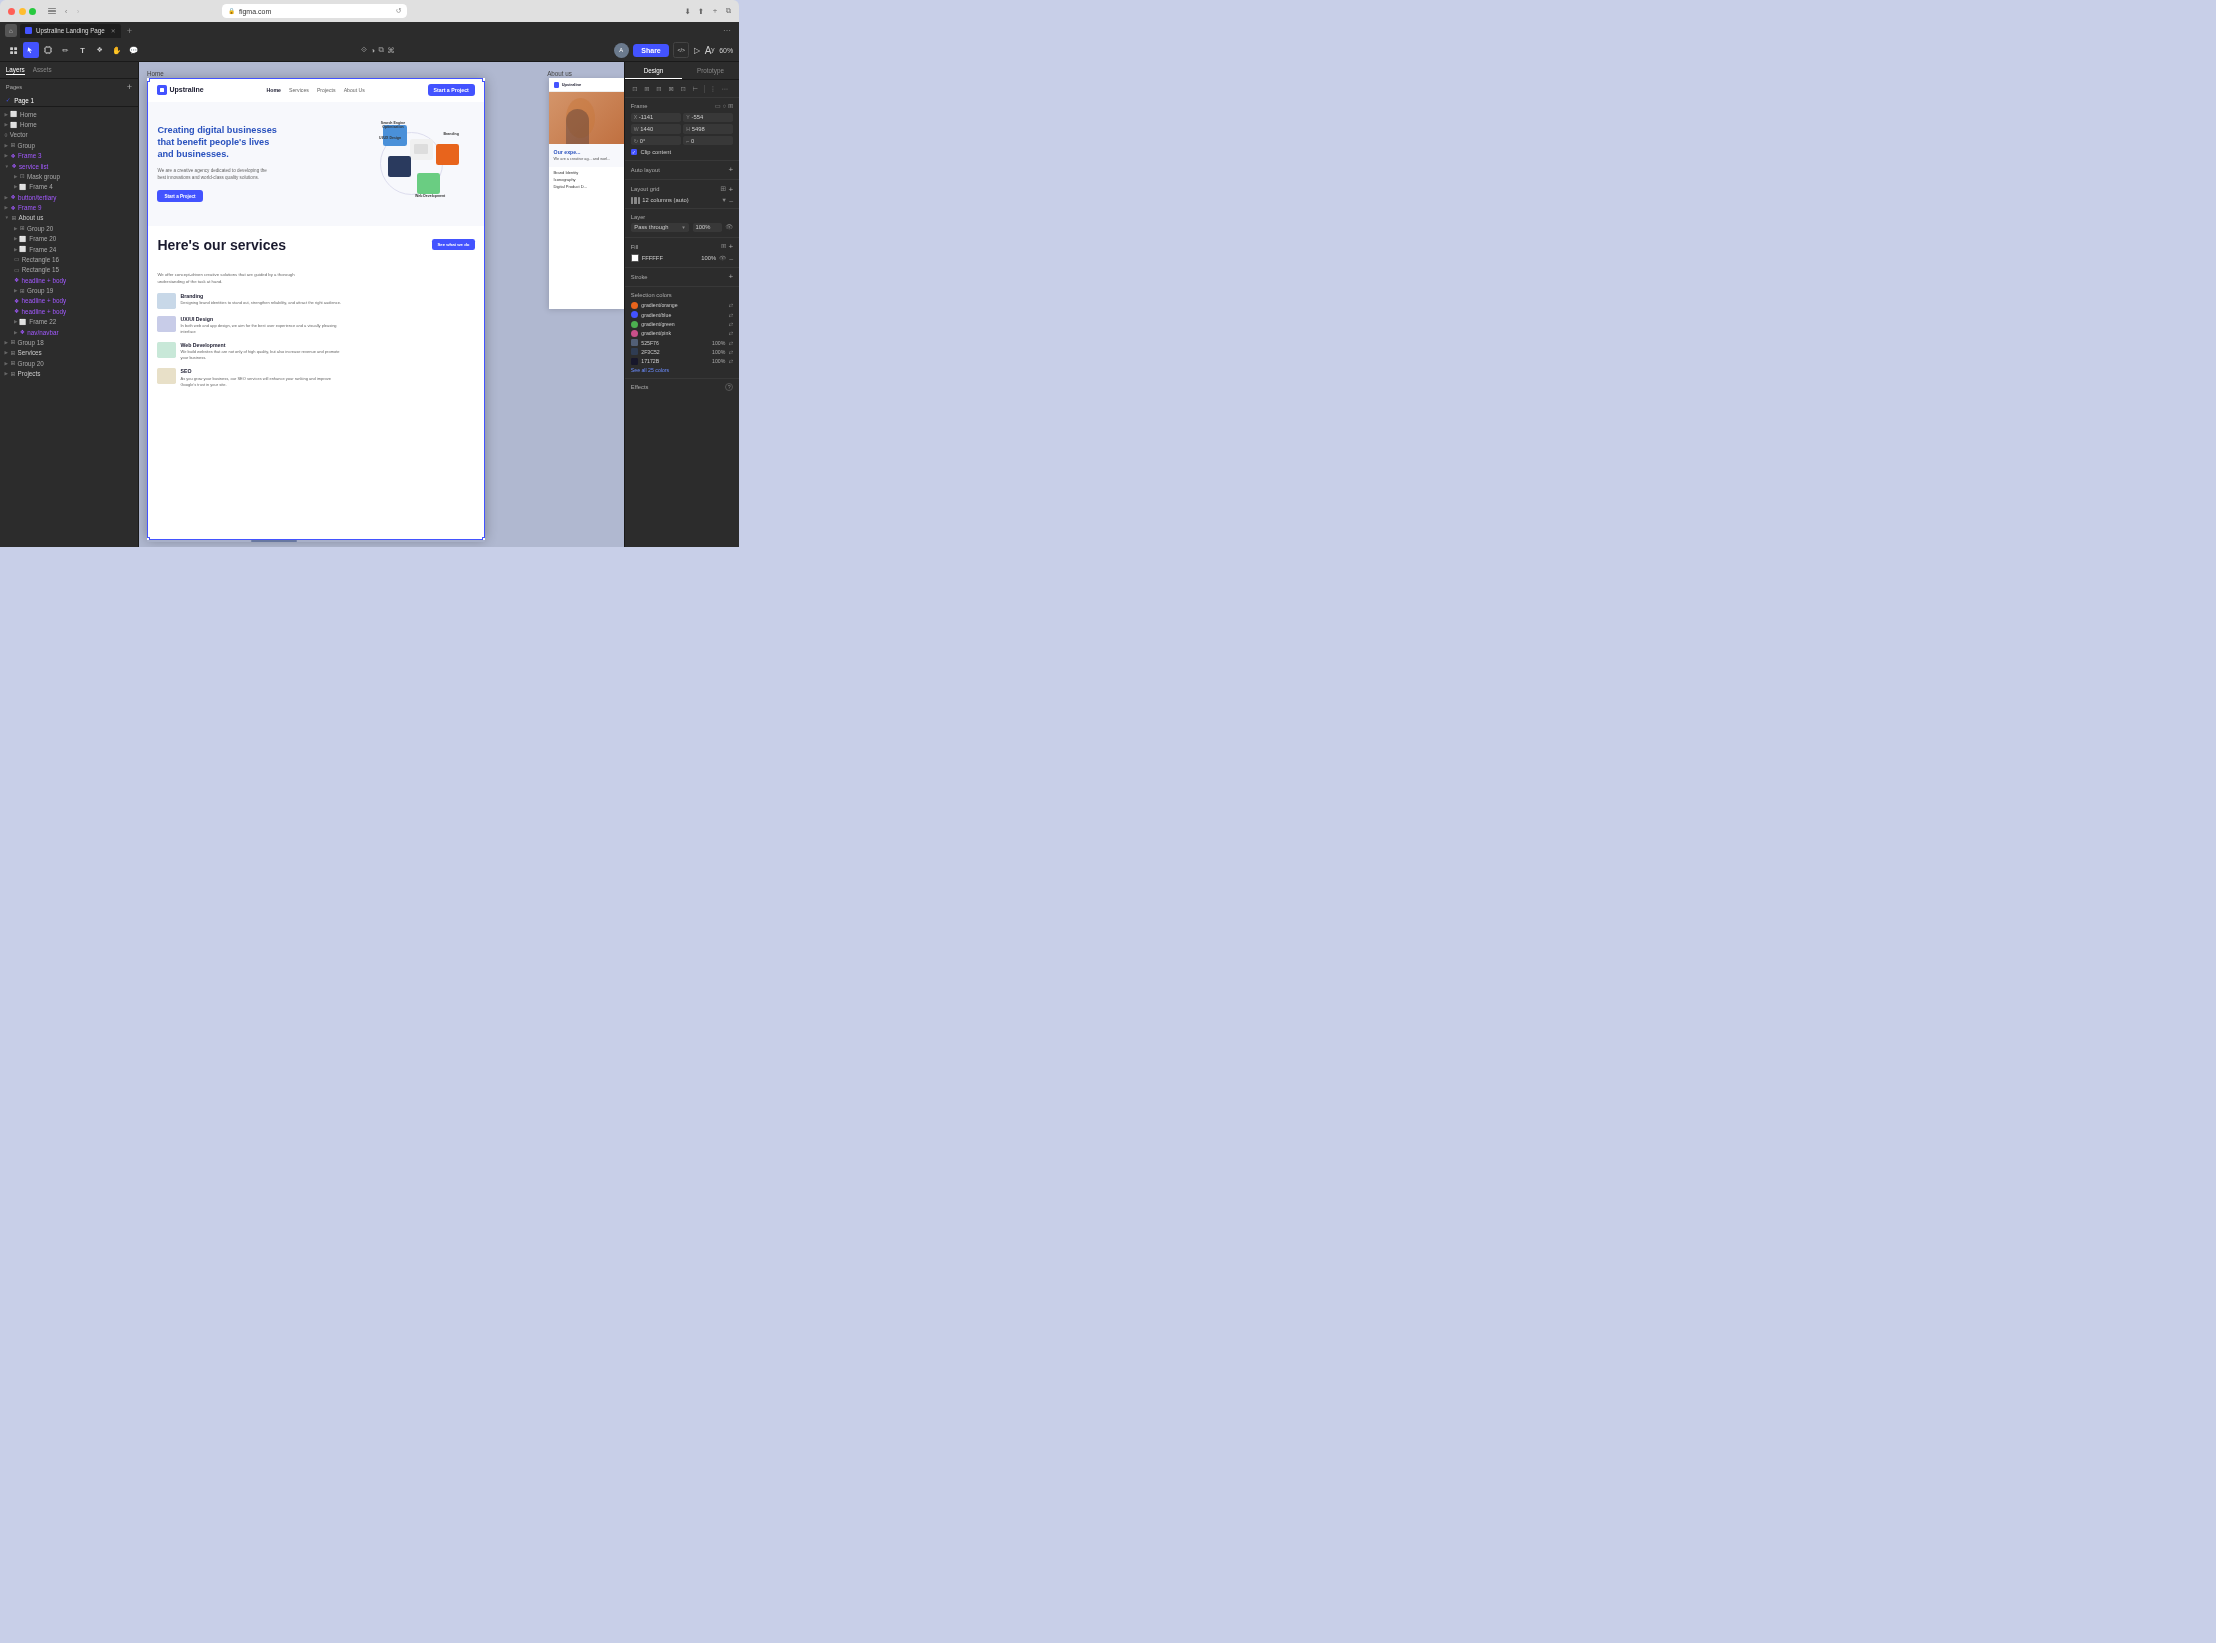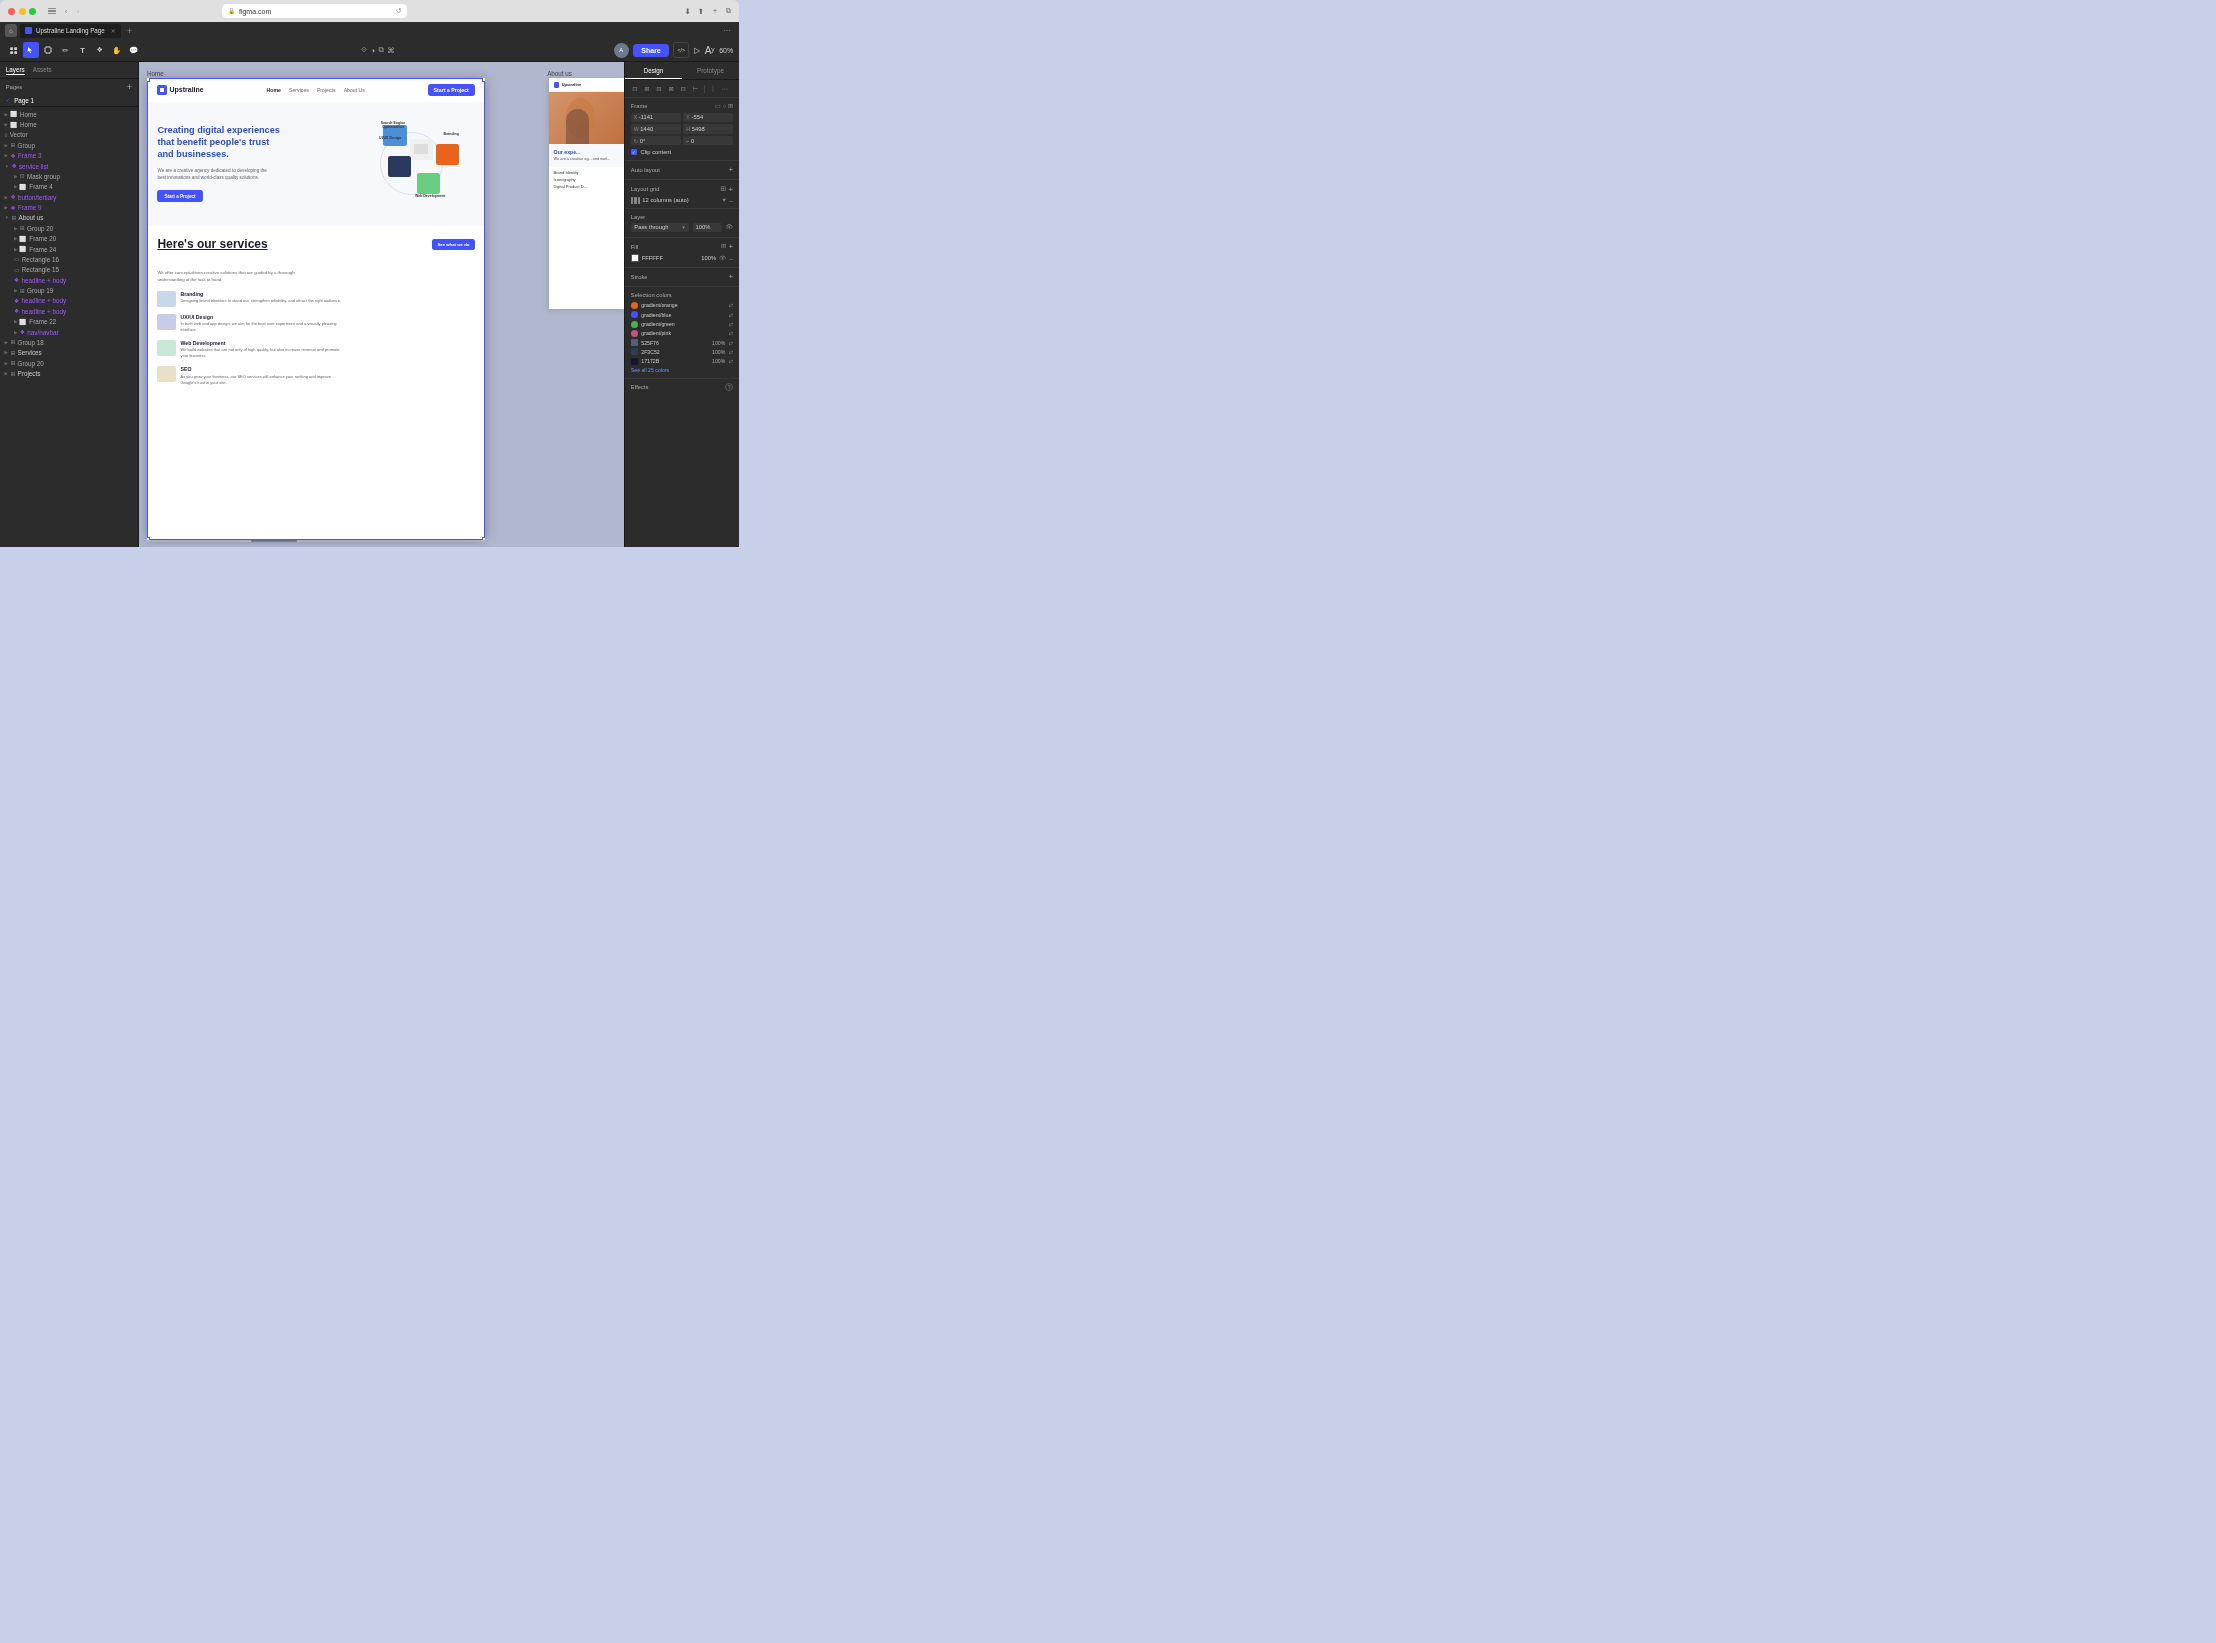--- a/index.html
+++ b/index.html
@@ -281,21 +281,21 @@
             <span style="font-size:5.2px;font-weight:600;color:#1a1a2e;">Home</span>
             <span style="font-size:5.2px;color:#666;">Services</span>
             <span style="font-size:5.2px;color:#666;">Projects</span>
             <span style="font-size:5.2px;color:#666;">About Us</span>
           </div>
           <button style="background:#4353ff;color:white;border:none;border-radius:2.9px;padding:2.9px 5.8px;font-size:5.2px;font-weight:700;cursor:pointer;">Start a Project</button>
         </div>
 
         <div style="padding:16px 10.4px;display:flex;gap:9.2px;align-items:center;background:#f7f8fc;min-height:115px;">
           <div style="flex:1;">
-            <div style="font-size:9.2px;font-weight:800;color:#2a52be;line-height:1.3;margin-bottom:5.8px;max-width:127px;">Creating digital experiences that benefit people's trust and businesses.</div>
+            <div style="font-size:9.2px;font-weight:800;color:#2a52be;line-height:1.3;margin-bottom:5.8px;max-width:127px;">Creating digital businesses that benefit people's lives and businesses.</div>
             <p style="font-size:4.6px;color:#666;line-height:1.6;margin-bottom:8px;max-width:115px;">We are a creative agency dedicated to developing the best innovations and world-class quality solutions.</p>
             <button style="background:#4353ff;color:white;border:none;border-radius:2.9px;padding:3.5px 7px;font-size:4.6px;font-weight:700;cursor:pointer;">Start a Project</button>
           </div>
 
           <div style="width:127px;height:92px;position:relative;flex-shrink:0;">
 
             <div style="width:63px;height:63px;border-radius:50%;border:0.6px solid #dde;position:absolute;top:14.4px;left:32px;"></div>
 
             <div style="position:absolute;width:24px;height:21px;background:#4a90d9;border-radius:2.3px;top:7px;left:35px;"></div>
             <div style="position:absolute;width:23px;height:21px;background:#f0f0f0;border-radius:2.3px;top:21px;left:62px;display:flex;align-items:center;justify-content:center;">
@@ -308,21 +308,21 @@
             <div style="position:absolute;font-size:3.5px;color:#333;text-align:center;top:2.9px;left:25.4px;width:40px;line-height:1.2;font-weight:600;">Search Engine Optimisation</div>
             <div style="position:absolute;font-size:3.5px;color:#333;text-align:center;top:18.5px;left:28px;width:29px;line-height:1.2;font-weight:600;">UI/UX Design</div>
             <div style="position:absolute;font-size:3.5px;color:#333;text-align:center;top:14px;left:89px;width:29px;line-height:1.2;font-weight:600;">Branding</div>
             <div style="position:absolute;font-size:3.5px;color:#333;text-align:center;top:76px;left:67px;width:31px;line-height:1.2;font-weight:600;">Web Development</div>
           </div>
         </div>
 
         <div style="padding:11.5px 10.4px;background:white;">
           <div style="display:flex;align-items:flex-start;justify-content:space-between;margin-bottom:8px;">
             <div>
-              <div style="font-size:12px;font-weight:800;color:#1a1a2e;margin-bottom:19px;text-decoration:underline;">Here's our services</div>
+              <div style="font-size:14px;font-weight:800;color:#1a1a2e;margin-bottom:19px;">Here's our services</div>
               <p style="font-size:4.3px;color:#666;max-width:139px;line-height:1.5;">We offer concept-driven creative solutions that are guided by a thorough understanding of the task at hand.</p>
             </div>
             <button style="background:#4353ff;color:white;border:none;border-radius:2.3px;padding:2.9px 5.2px;font-size:4.3px;font-weight:700;cursor:pointer;flex-shrink:0;margin-top:2.3px;">See what we do</button>
           </div>
 
           <div style="display:flex;gap:4.6px;margin-bottom:7px;">
             <div style="width:18.5px;height:16px;background:#c8d8e8;border-radius:1.7px;flex-shrink:0;"></div>
             <div>
               <div style="font-size:5.2px;font-weight:700;color:#1a1a2e;margin-bottom:1.2px;">Branding</div>
               <p style="font-size:4px;color:#666;line-height:1.5;max-width:162px;">Designing brand identities to stand out, strengthen reliability, and attract the right audience.</p>

